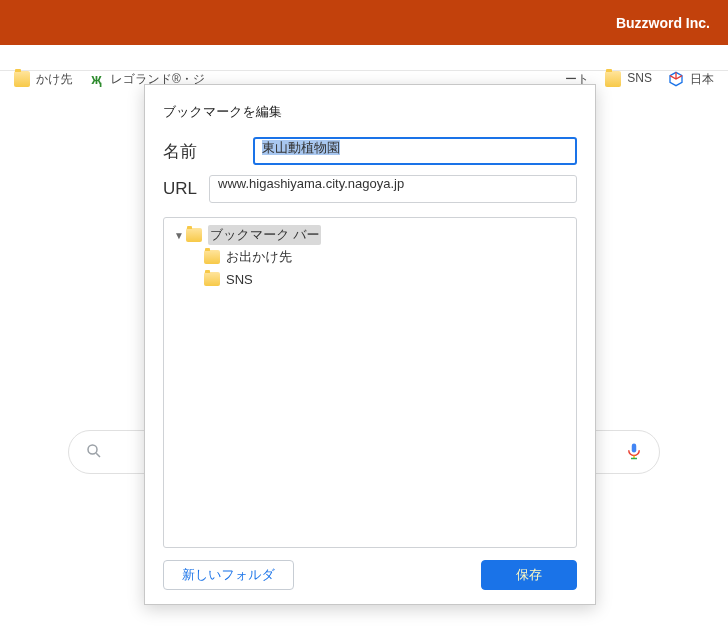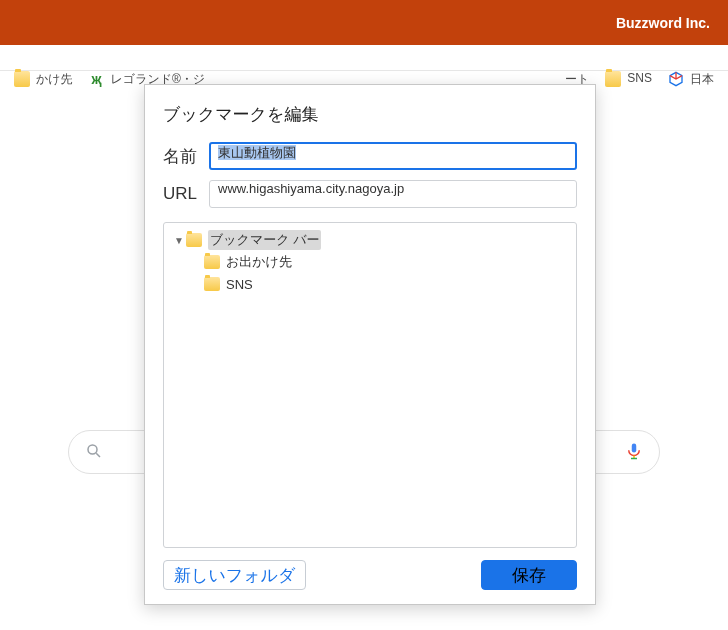--- a/index.html
+++ b/index.html
@@ -24,45 +24,45 @@
   .dialog {
     position: absolute;
     left: 144px; top: -17px;
     width: 452px; height: 521px;
     background: #fff;
     border: 1px solid #c7c7c7;
     box-shadow: 0 4px 16px rgba(0,0,0,0.18);
     display: flex; flex-direction: column;
     padding: 18px 18px 14px 18px;
   }
-  .dialog-title { font-size: 17px; color: #222; margin-bottom: 16px; }
+  .dialog-title { font-size: 13px; color: #222; margin-bottom: 16px; }
   .field-row { display: flex; align-items: center; margin-bottom: 10px; }
   .field-label { width: 46px; font-size: 17px; color: #333; }
   .field-input {
     flex: 1; height: 28px; border: 1px solid #cfd2d6; border-radius: 3px;
     padding: 0 8px; font-size: 13px; color: #333; outline: none;
   }
-  .field-input.focused { border: 2px solid #1a73e8; padding: 0 7px; }
+  .field-input.focused { border: 2px solid #1a73e8; padding: 0 7px; margin-left: 44px; }
   .field-input.focused .sel { background: #a8c7f0; }
   .tree-box {
     flex: 1; border: 1px solid #cfd2d6; border-radius: 3px; margin-top: 4px;
     padding: 6px 4px; overflow: auto; font-size: 13px; color: #333;
   }
   .tree-row { display: flex; align-items: center; height: 22px; cursor: pointer; }
   .tree-indent { display: inline-block; }
   .tree-arrow { width: 14px; text-align: center; color: #6b6b6b; font-size: 10px; }
   .tree-folder { width: 16px; height: 14px; margin-right: 6px; }
   .tree-label.selected { background: #d9d9d9; padding: 1px 2px; border-radius: 2px; }
   .tree-folder.fi { background: linear-gradient(180deg,#ffe49c 0%,#f7c948 100%); border-radius: 2px; position: relative; }
   .tree-folder.fi::before { content: ""; position: absolute; top: -2px; left: 1px; width: 5px; height: 3px; background: #f7c948; border-radius: 1px 1px 0 0; }
 
   .dialog-buttons { display: flex; align-items: center; margin-top: 12px; gap: 8px; }
-  .btn { height: 30px; border-radius: 4px; font-size: 17px; cursor: pointer; padding: 0 10px; display: flex; align-items: center; justify-content: center; }
+  .btn { height: 30px; border-radius: 4px; font-size: 13px; cursor: pointer; padding: 0 18px; display: flex; align-items: center; justify-content: center; }
   .btn-outline { border: 1px solid #c7cdd4; background: #fff; color: #1a73e8; }
-  .btn-primary { border: 1px solid #1a73e8; background: #1a73e8; color: #000000; min-width: 96px; }
+  .btn-primary { border: 1px solid #1a73e8; background: #1a73e8; color: #fef9c3; min-width: 96px; }
   .btn-gap { flex: 1; }
 </style>
 </head>
 <body>
 
 <div class="header-bar">
   <span>Buzzword Inc.</span>
 </div>
 <div class="subheader"></div>
 

